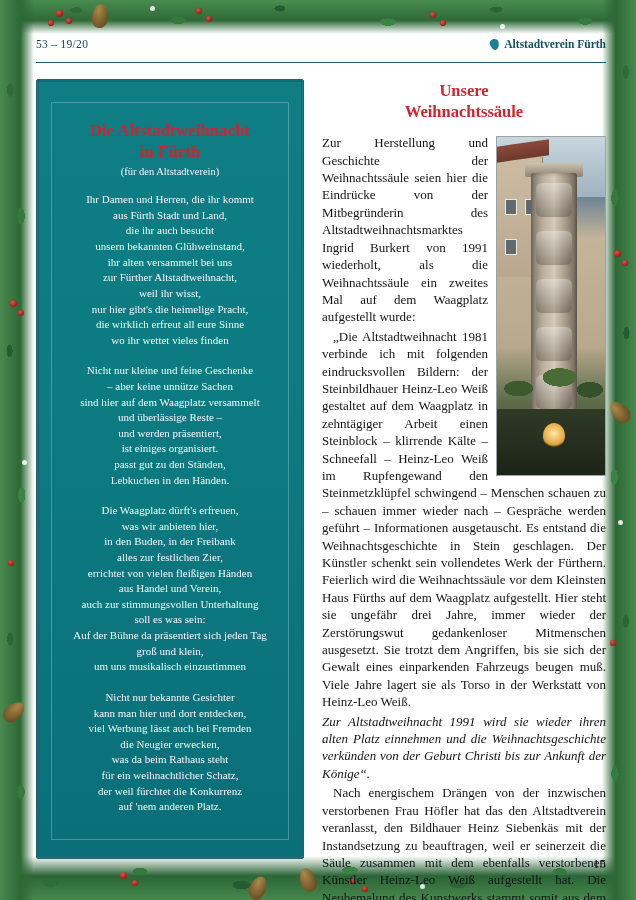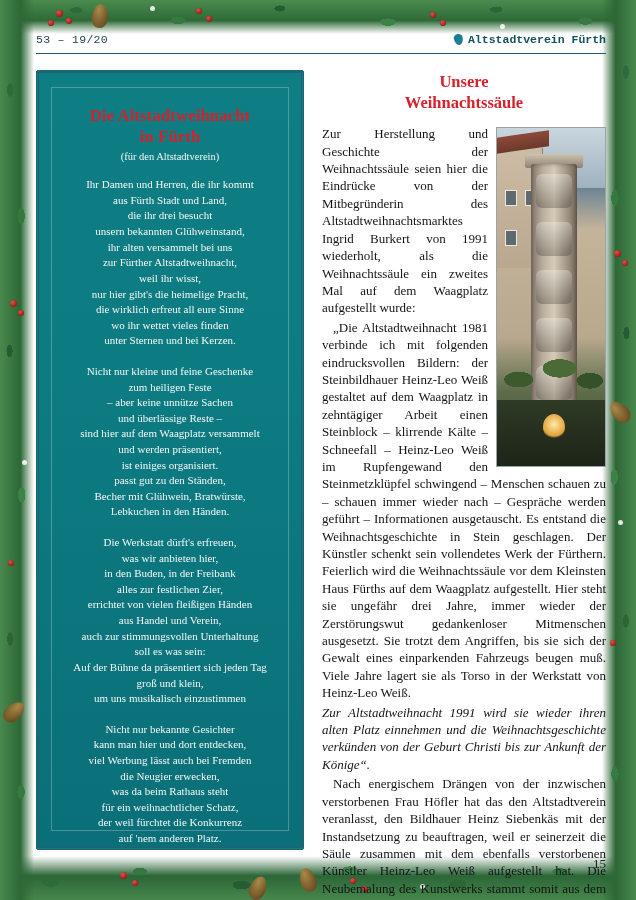--- a/index.html
+++ b/index.html
@@ -100,24 +100,23 @@
     position: absolute;
     left: 36px; top: 28px; right: 30px; bottom: 30px;
     z-index: 10;
   }
 
   
   .runhead {
     display: flex;
     align-items: center;
     justify-content: space-between;
-    height: 26px;
+    height: 35px;
     border-bottom: 1px solid #1d5c6e;
     padding-bottom: 2px;
-    font-family: Liberation Mono, monospace;
   }
   .runhead .page-no {
     font-size: 11.5px;
     color: #1b3f4a;
     letter-spacing: .3px;
   }
   .runhead .assoc {
     display: flex;
     align-items: center;
     gap: 5px;
@@ -142,21 +141,21 @@
   }
   .col-left { width: 268px; flex: none; }
   .col-right { flex: 1; }
 
   
   .poem-panel {
     border: 3px double #1f6272;
     background: #127f83;
     background: linear-gradient(180deg, #0f7d84 0%, #0d7b82 40%, #0a6f78 100%);
     border-radius: 2px;
-    padding: 14px 12px 16px;
+    padding: 20px 12px 16px;
     height: 780px;
     position: relative;
   }
   .poem-panel .inner {
     border: 1px solid rgba(255,255,255,.25);
     height: 100%;
     padding: 10px 8px;
     text-align: center;
   }
   .poem-title {
@@ -325,44 +324,41 @@
 
       <div class="col-left">
         <div class="poem-panel">
           <div class="inner">
             <div class="poem-title">Die Altstadtweihnacht<br>in Fürth</div>
             <div class="poem-subtitle">(für den Altstadtverein)</div>
 
             <div class="stanza" id="stanza-0">
                 <span class="line">Ihr Damen und Herren, die ihr kommt</span>
                 <span class="line">aus Fürth Stadt und Land,</span>
-                <span class="line">die ihr drei besucht</span>
+                <span class="line">die ihr auch besucht</span>
                 <span class="line">unsern bekannten Glühweinstand,</span>
                 <span class="line">ihr alten versammelt bei uns</span>
                 <span class="line">zur Fürther Altstadtweihnacht,</span>
                 <span class="line">weil ihr wisst,</span>
                 <span class="line">nur hier gibt's die heimelige Pracht,</span>
                 <span class="line">die wirklich erfreut all eure Sinne</span>
                 <span class="line">wo ihr wettet vieles finden</span>
-                <span class="line">unter Sternen und bei Kerzen.</span>
               </div>
             <div class="stanza" id="stanza-1">
                 <span class="line">Nicht nur kleine und feine Geschenke</span>
-                <span class="line">zum heiligen Feste</span>
                 <span class="line">– aber keine unnütze Sachen</span>
+                <span class="line">sind hier auf dem Waagplatz versammelt</span>
                 <span class="line">und überlässige Reste –</span>
-                <span class="line">sind hier auf dem Waagplatz versammelt</span>
                 <span class="line">und werden präsentiert,</span>
                 <span class="line">ist einiges organisiert.</span>
                 <span class="line">passt gut zu den Ständen,</span>
-                <span class="line">Becher mit Glühwein, Bratwürste,</span>
                 <span class="line">Lebkuchen in den Händen.</span>
               </div>
             <div class="stanza" id="stanza-2">
-                <span class="line">Die Werkstatt dürft's erfreuen,</span>
+                <span class="line">Die Waagplatz dürft's erfreuen,</span>
                 <span class="line">was wir anbieten hier,</span>
                 <span class="line">in den Buden, in der Freibank</span>
                 <span class="line">alles zur festlichen Zier,</span>
                 <span class="line">errichtet von vielen fleißigen Händen</span>
                 <span class="line">aus Handel und Verein,</span>
                 <span class="line">auch zur stimmungsvollen Unterhaltung</span>
                 <span class="line">soll es was sein:</span>
                 <span class="line">Auf der Bühne da präsentiert sich jeden Tag</span>
                 <span class="line">groß und klein,</span>
                 <span class="line">um uns musikalisch einzustimmen</span>

